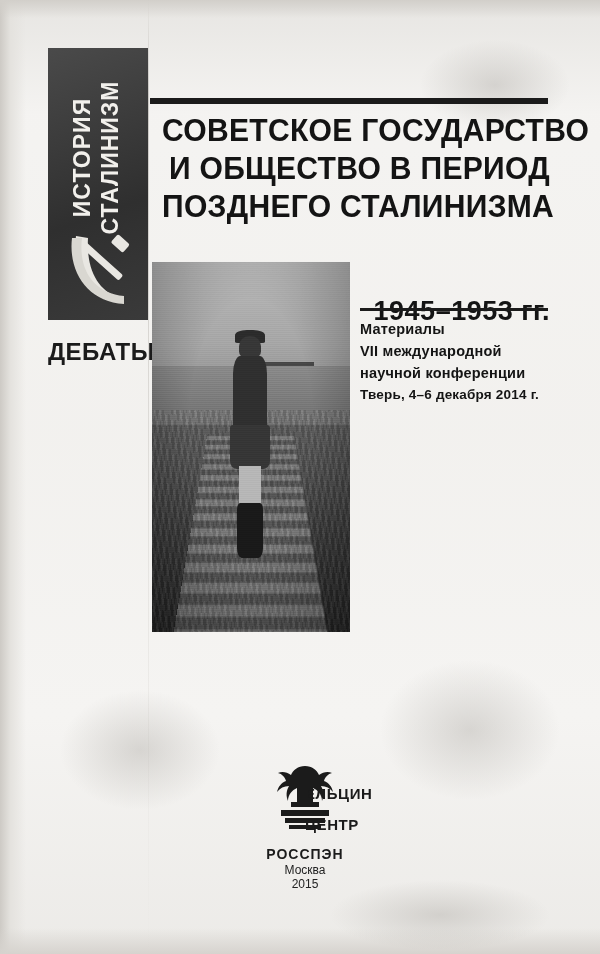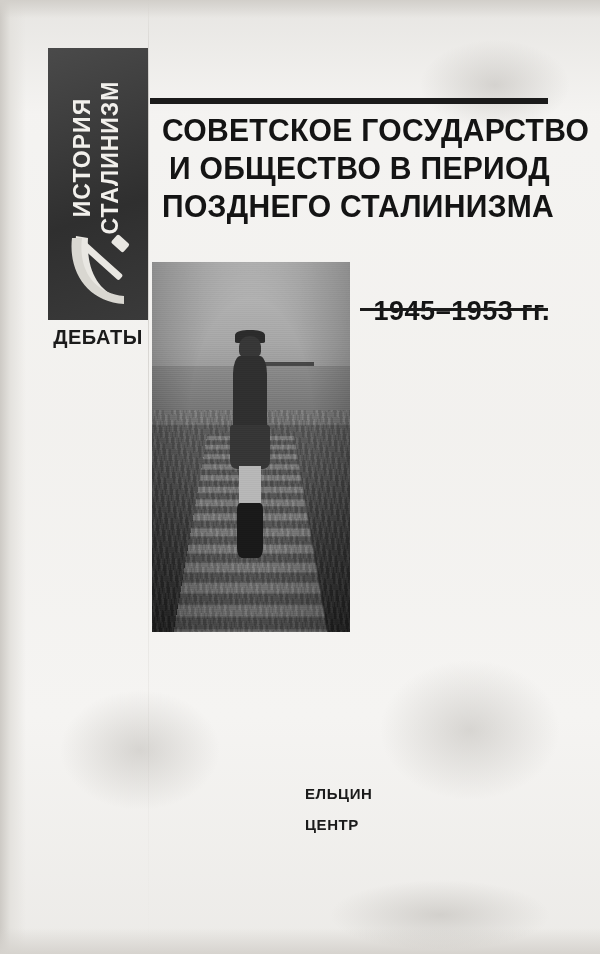--- a/index.html
+++ b/index.html
@@ -106,24 +106,24 @@
     left: 18px;
     bottom: 12px;
     width: 80px;
     height: 86px;
   }
 
   
   #debaty {
     position: absolute;
     left: 48px;
-    top: 326px;
+    top: 338px;
     width: 100px;
     text-align: center;
-    font-size: 20px;
+    font-size: 24px;
     font-weight: bold;
     letter-spacing: 0.5px;
     color: #1b1b1b;
     text-transform: uppercase;
   }
 
   
   #rule-top {
     position: absolute;
     left: 150px;
@@ -366,37 +366,56 @@
 
   <div id="title">
     <span class="tl">Советское государство</span>
     <span class="tl">и общество в период</span>
     <span class="tl">позднего сталинизма</span>
   </div>
 
   <div id="years">1945–1953 гг.</div>
   <div id="rule-mid"></div>
 
+  <div id="subtitle">
+    <span class="sl">Материалы</span>
+    <span class="sl">VII международной</span>
+    <span class="sl">научной конференции</span>
+    <span class="sl sl-4">Тверь, 4–6 декабря 2014 г.</span>
+  </div>
 
   <div id="photo">
     <div class="sky"></div>
     <div class="horizon-structure"></div>
     <div class="field-far"></div>
     <div class="field-near"></div>
     <div class="boardwalk"></div>
     <div class="grass"></div>
     <div class="figure-cap"></div>
     <div class="figure-head"></div>
     <div class="figure-body"></div>
     <div class="figure-skirt"></div>
     <div class="figure-legs"></div>
     <div class="figure-boots"></div>
     <div class="photo-grain"></div>
     <div class="photo-vignette"></div>
   </div>
 
+  <div id="publisher">
+    <svg id="pub-logo" viewBox="0 0 72 76" xmlns="http://www.w3.org/2000/svg">
+      <g fill="#1b1b1b">
+        <path d="M36 4 c-7 0 -12 4 -14 9 c-4 -3 -9 -4 -13 -2 c4 1 7 4 8 8 c-5 2 -8 6 -9 11 c3 -4 7 -6 12 -6 c-3 5 -3 10 -1 15 c0 -6 4 -11 9 -13 l0 14 l-6 0 l0 5 l28 0 l0 -5 l-6 0 l0 -14 c5 2 9 7 9 13 c2 -5 2 -10 -1 -15 c5 0 9 2 12 6 c-1 -5 -4 -9 -9 -11 c1 -4 4 -7 8 -8 c-4 -2 -9 -1 -13 2 c-2 -5 -7 -9 -14 -9 z"></path>
+        <rect x="12" y="48" width="48" height="6"></rect>
+        <rect x="16" y="56" width="40" height="5"></rect>
+        <rect x="20" y="63" width="32" height="4"></rect>
+      </g>
+    </svg>
+    <div id="pub-name">РОССПЭН</div>
+    <div id="pub-city">Москва</div>
+    <div id="pub-year">2015</div>
+  </div>
 
   <div id="yeltsin">
     <span class="yl">ЕЛЬЦИН</span>
     <span class="yl">ЦЕНТР</span>
   </div>
 
 </div>
 
 </body></html>

